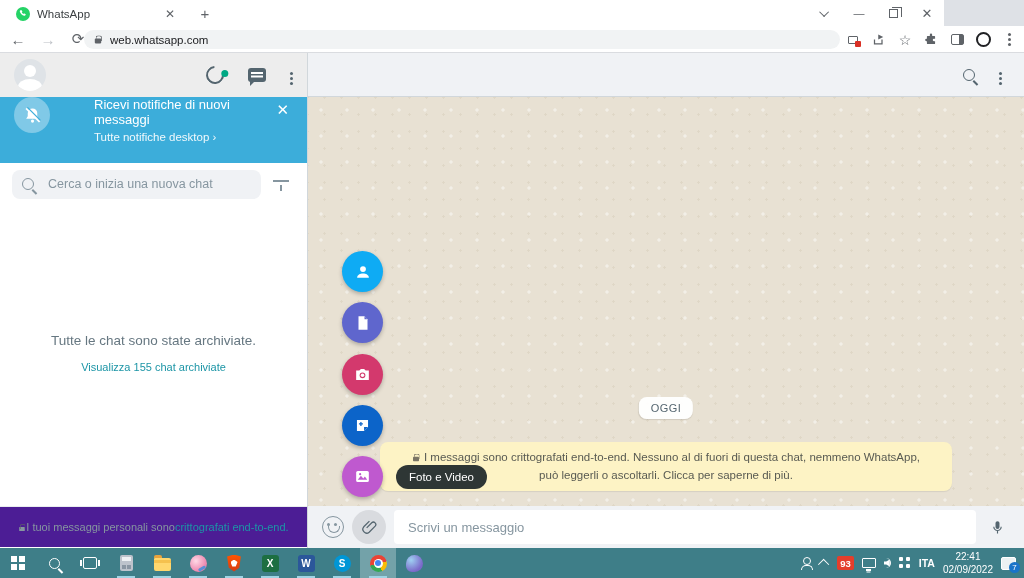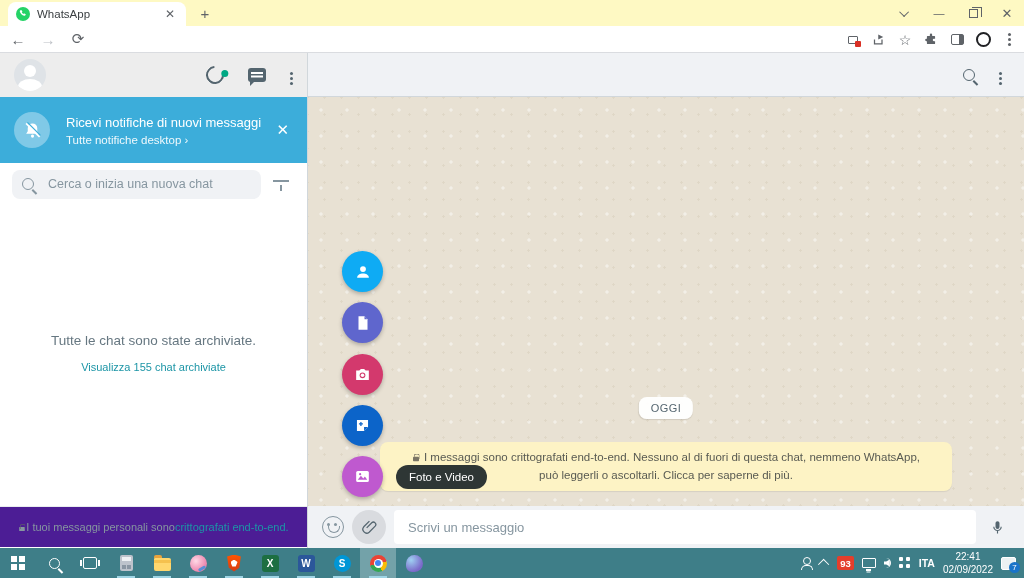--- a/index.html
+++ b/index.html
@@ -1,20 +1,20 @@
 <!DOCTYPE html>
 <html><head>
 <meta charset="utf-8">
 <style>
   * { margin:0; padding:0; box-sizing:border-box; font-family:"Liberation Sans", sans-serif; }
   body { background:#000; }
   .screen { position:relative; width:1024px; height:578px; overflow:hidden; background:#dee1e6; }
 
   
-  .tabstrip { position:absolute; top:0; left:0; width:1024px; height:26px; background:#fef9c3; }
+  .tabstrip { position:absolute; top:0; left:0; width:944px; height:26px; background:#ffffff; }
   .tab { position:absolute; left:8px; top:2px; width:178px; height:24px; background:#fff; border-radius:8px 8px 0 0; display:flex; align-items:center; padding:0 8px; }
   .favicon { width:14px; height:14px; border-radius:50%; background:#25d366; position:relative; flex:0 0 auto; }
   .favicon svg { position:absolute; inset:2px; }
   .tab-title { font-size:11.5px; color:#3c4043; margin-left:7px; flex:1; white-space:nowrap; overflow:hidden; }
   .tab-close { font-size:12px; color:#5f6368; width:16px; height:16px; line-height:16px; text-align:center; border-radius:50%; }
   .newtab-btn { position:absolute; left:196px; top:5px; font-size:15px; color:#5f6368; width:18px; height:18px; line-height:17px; text-align:center; }
   .win-controls { position:absolute; right:0; top:0; height:26px; display:flex; align-items:center; }
   .win-btn { width:34px; height:26px; display:flex; align-items:center; justify-content:center; color:#5f6368; font-size:11px; }
   .restore-glyph { width:9px; height:9px; border:1px solid #5f6368; position:relative; }
   .restore-glyph::before { content:""; position:absolute; left:2px; top:-3px; width:9px; height:9px; border:1px solid #5f6368; border-left:none; border-bottom:none; }
@@ -46,21 +46,21 @@
   .sb-avatar { width:32px; height:32px; border-radius:50%; background:#dfe3e7; position:relative; overflow:hidden; }
   .sb-avatar::before { content:""; position:absolute; left:10px; top:6px; width:12px; height:12px; border-radius:50%; background:#fff; }
   .sb-avatar::after { content:""; position:absolute; left:4px; top:20px; width:24px; height:16px; border-radius:50%; background:#fff; }
   .sb-header-icons { margin-left:auto; display:flex; align-items:center; gap:24px; color:#54656f; }
   .status-ring { width:18px; height:18px; border:2px solid #54656f; border-radius:50%; border-top-color:transparent; position:relative; transform:rotate(40deg); }
   .status-ring::after { content:""; position:absolute; right:-3px; top:-4px; width:7px; height:7px; background:#00a884; border-radius:50%; transform:rotate(-40deg); }
   .chat-bubble-ic { width:18px; height:14px; background:#54656f; border-radius:3px; position:relative; }
   .chat-bubble-ic::before { content:""; position:absolute; left:2px; bottom:-4px; border:4px solid transparent; border-top-color:#54656f; border-left-color:#54656f; }
   .chat-bubble-ic::after { content:""; position:absolute; left:3px; top:4px; width:12px; height:1.5px; background:#fff; box-shadow:0 3.5px 0 #fff; }
 
-  .sb-banner { position:absolute; top:44px; left:0; right:0; height:66px; display:flex; align-items:center; padding:0 14px; cursor:pointer; }
+  .sb-banner { position:absolute; top:44px; left:0; right:0; height:66px; display:flex; padding:0 14px; cursor:pointer;gap:28px; }
   .bell-wrap { width:36px; height:36px; border-radius:50%; background:rgba(255,255,255,.35); display:flex; align-items:center; justify-content:center; flex:0 0 auto; }
   .banner-text { margin-left:16px; }
   .banner-title { color:#fff; font-size:13px; }
   .banner-sub { color:rgba(255,255,255,.92); font-size:11.5px; margin-top:4px; }
   .banner-close { margin-left:auto; color:#fff; font-size:15px; padding:4px; }
 
   .sb-search-row { position:absolute; top:110px; left:0; right:0; height:42px; background:#fff; display:flex; align-items:center; padding:0 12px; }
   .search-pill { flex:1; height:29px; background:#f0f2f5; border-radius:8px; display:flex; align-items:center; padding:0 10px; }
   .search-pill input { border:none; outline:none; background:transparent; font-size:12.5px; color:#3b4a54; margin-left:14px; width:100%; }
   .search-pill input::placeholder { color:#8696a0; }
@@ -179,20 +179,24 @@
           <span class="restore-glyph"></span>
         </div>
       <div class="win-btn close-glyph">✕</div>
     </div>
   </div>
 
   <div class="toolbar">
     <span class="nav-ic">←</span>
     <span class="nav-ic dim">→</span>
     <span class="nav-ic">⟳</span>
+    <div class="urlbar">
+      <span class="lock small"></span>
+      <span class="url-text">web.whatsapp.com</span>
+    </div>
     <div class="tb-right">
       <span class="tb-ic">
           <span class="ext-sq"></span>
         </span>
       <span class="tb-ic">
         <svg viewBox="0 0 24 24" width="15" height="15" fill="none" stroke="#5f6368" stroke-width="2">
             <path d="M4 12v7h12v-7"></path>
             <path d="M10 4l8 4-8 4z" fill="#5f6368" stroke="none"></path>
           </svg>
       </span>

